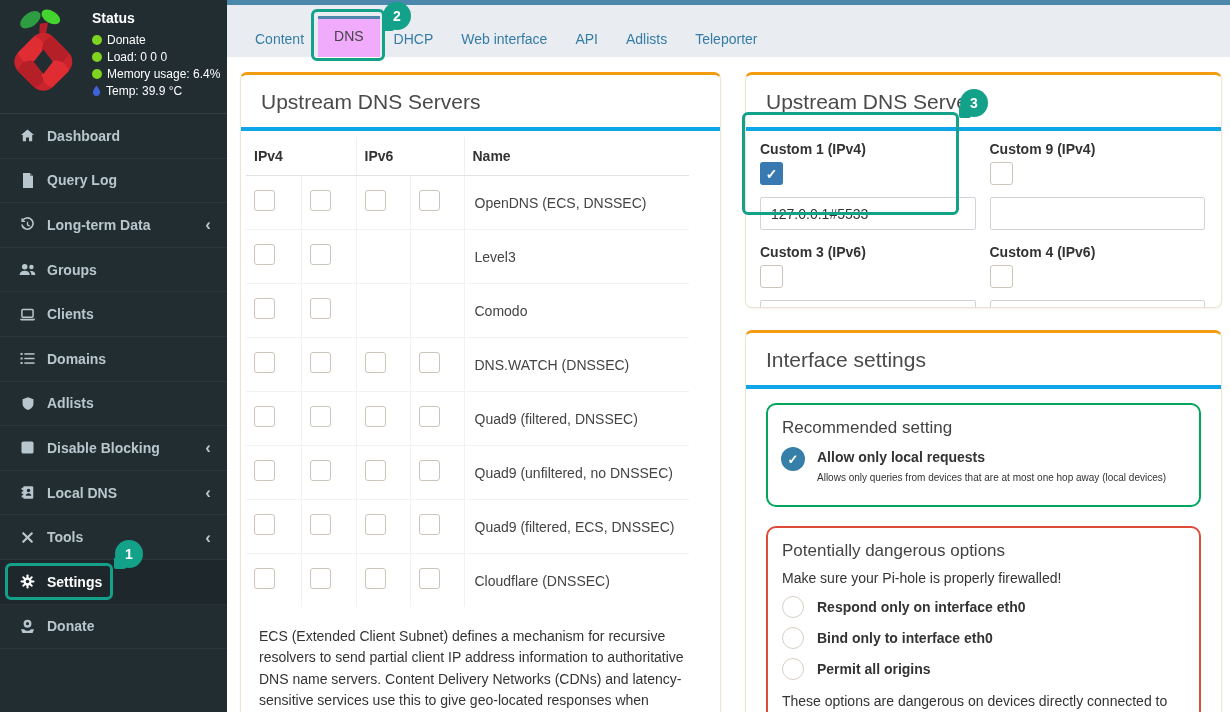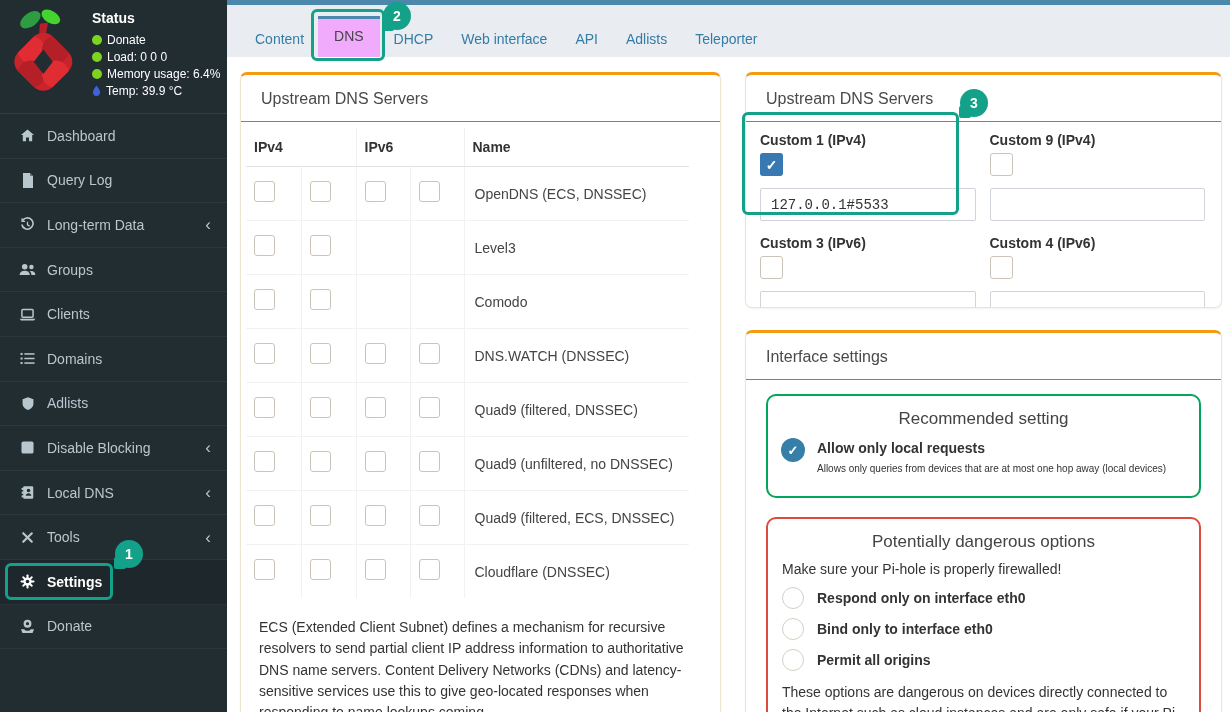--- a/index.html
+++ b/index.html
@@ -20,20 +20,21 @@
   .brand { position:relative; height:114px; border-bottom:1px solid rgba(255,255,255,.08); }
   .logo { position:absolute; left:10px; top:6px; }
   .status-block { position:absolute; left:92px; top:10px; width:130px; }
   .status-title { color:#fff; font-weight:bold; font-size:14px; margin-bottom:7px; }
   .status-row { display:flex; align-items:center; gap:5px; color:#fff; font-size:12px; margin:3px 0; }
   .dot { width:10px; height:10px; border-radius:50%; background:#7ed321; flex:0 0 auto; }
   .nav-item {
     display:flex; align-items:center; height:44.6px; padding:0 16px 0 19px;
     color:#b8c7ce; font-size:14px; cursor:pointer;
     border-bottom:1px solid rgba(255,255,255,.05);
+    font-weight:bold;
   }
   .nav-item .nav-icon { width:17px; margin-right:11px; display:flex; justify-content:center; }
   .nav-item .nav-label { flex:1; }
   .nav-item .chev { font-size:17px; line-height:1; color:#b8c7ce; }
   .nav-item.active { background:#1e282c; color:#fff; font-weight:bold; }
 
   
   .main { position:absolute; left:227px; top:0; width:1003px; height:712px; background:#fff; overflow:hidden; }
   .topstrip { position:absolute; top:0; left:0; right:0; height:5px; background:#4b88ab; }
   .tabbar {
@@ -43,21 +44,21 @@
   .tab { padding:10px 14px; font-size:14px; color:#357ca5; cursor:pointer; white-space:nowrap; }
   .tab.active { background:#f0abfc; border-top:3px solid #4b88ab; color:#444; padding:9px 16px 13px; }
 
   
   .panel {
     position:absolute; background:#fff;
     border:1px solid #efe4cf; border-top:3px solid #f39c12; border-radius:7px;
     box-shadow:0 1px 2px rgba(0,0,0,.06);
     overflow:hidden;
   }
-  .panel-header { padding:15px 20px 13px; font-size:16px; color:#4a4a4a; border-bottom:1px solid #0ea5e9; }
+  .panel-header { padding:15px 20px 13px; font-size:21px; color:#4a4a4a; border-bottom:4px solid #0ea5e9; }
   .panel-left   { left:13px;  top:72px;  width:481px; height:700px; }
   .panel-right1 { left:518px; top:72px;  width:477px; height:236px; }
   .panel-right2 { left:518px; top:330px; width:477px; height:392px; }
 
   
   .dns-table { margin:6px 5px 0; width:calc(100% - 36px); border-collapse:collapse; }
   .dns-table th {
     text-align:left; font-size:14px; color:#333; font-weight:bold;
     padding:11px 8px; border-bottom:1px solid #e2e2e2;
   }
@@ -78,28 +79,28 @@
     display:flex; align-items:center; justify-content:center;
   }
 
   .ecs-note { margin:19px 18px; font-size:14px; color:#333; line-height:1.52; }
 
   
   .custom-body { padding:10px 16px 0 14px; display:grid; grid-template-columns:1fr 1fr; column-gap:46px; row-gap:8px;gap:14px; }
   .field-label { font-weight:bold; font-size:14px; color:#333; margin:0 0 5px; }
   .text-input {
     margin-top:8px; width:100%; height:33px; border:1px solid #cfd3da; border-radius:2px;
-    padding:0 10px; font-size:14px; color:#333; font-family:Liberation Mono, monospace; background:#fff;
+    padding:0 10px; font-size:14px; color:#333; font-family:Liberation Sans, sans-serif; background:#fff;
   }
 
   
   .setting-box { margin:14px 20px; border-radius:10px; padding:11px 14px 13px; }
   .box-green { border:2px solid #00a65a; }
   .box-red   { border:2px solid #dd4b39; margin-top:19px; }
-  .box-title { font-size:17px; color:#444; margin:2px 0 9px;text-align:center; }
+  .box-title { font-size:17px; color:#444; margin:2px 0 9px; }
   .opt { display:flex; gap:13px; margin:7px 0; align-items:flex-start; }
   .opt.center { align-items:center; margin:7px 0 8px; }
   .radio {
     flex:0 0 auto; width:22px; height:22px; border:1px solid #d6d0c4; border-radius:50%;
     background:#fff; position:relative; cursor:pointer; margin-top:1px;
   }
   .radio-on {
     position:absolute; inset:-2px; background:#367fa9; border-radius:50%;
     color:#fff; font-size:13px; font-weight:bold;
     display:flex; align-items:center; justify-content:center;

